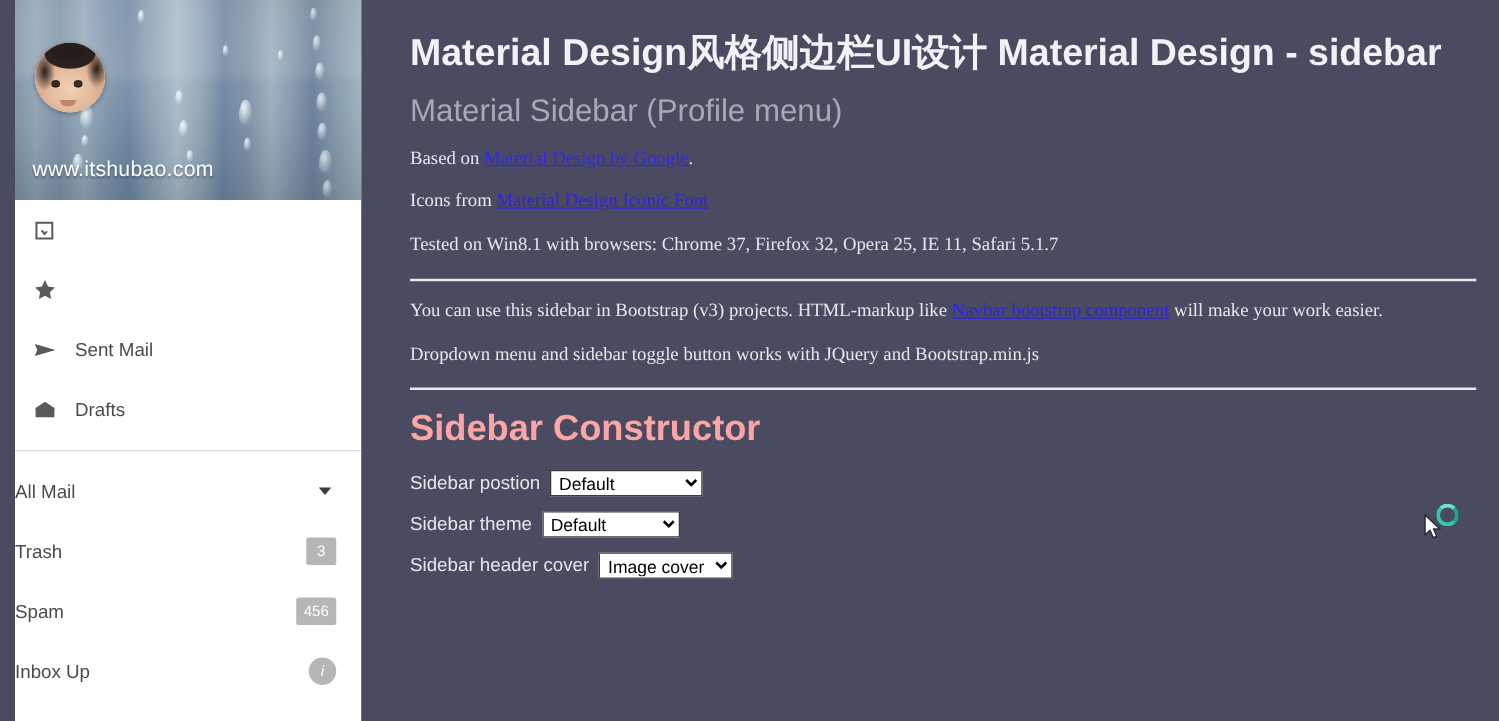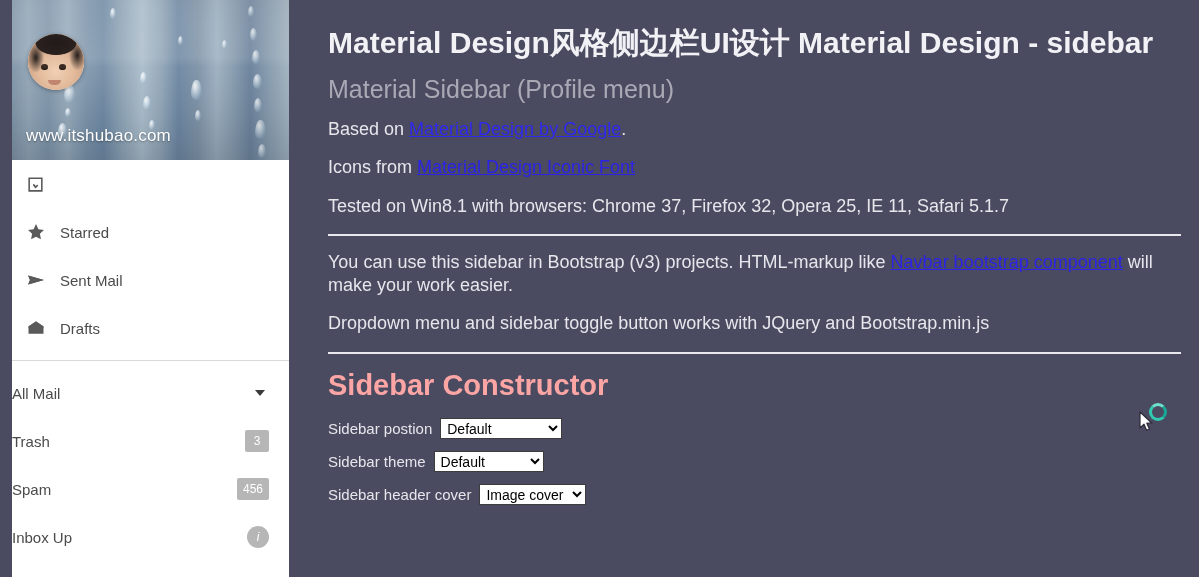--- a/index.html
+++ b/index.html
@@ -201,23 +201,24 @@
   }
   h2.subtitle {
     margin: 12px 0 14px 0;
     font-size: 25px;
     font-weight: normal;
     color: #a9a9b6;
     line-height: 1.2;
   }
   p.para {
     margin: 0 0 16px 0;
-    font-size: 18px;
+    font-size: 15px;
     line-height: 1.25;
     color: #e6e6ec;
+    font-family: Liberation Serif, serif;
   }
   p.para.tight { margin-bottom: 17px; }
   a.link {
     color: #2b24e8;
     text-decoration: underline;
   }
   a.link.bright { color: #2f28ef; }
   hr.rule {
     border: 0;
     border-top: 2px solid #e8e8ee;
@@ -320,21 +321,20 @@
         </svg>
       </span>
     </li>
 
     <li class="sb-item">
       <span class="sb-ico">
         <svg width="20" height="20" viewBox="0 0 24 24" fill="currentColor">
           <path d="M12 2.5l2.9 6.1 6.6.9-4.8 4.6 1.2 6.6L12 17.6 6.1 20.7l1.2-6.6L2.5 9.5l6.6-.9z"></path>
         </svg>
       </span>
-      <span class="sb-label">Starred</span>
     </li>
 
     <li class="sb-item">
       <span class="sb-ico">
         <svg width="20" height="20" viewBox="0 0 24 24" fill="currentColor">
           <path d="M2.5 6.5L21.5 12 2.5 17.5 4.6 12 2.5 6.5zM5.6 12l-1 2.6L16 12 4.6 9.4 5.6 12z"></path>
           <path d="M2.5 6.5L21.5 12 2.5 17.5 5 12z"></path>
         </svg>
       </span>
       <span class="sb-label">Sent Mail</span>

